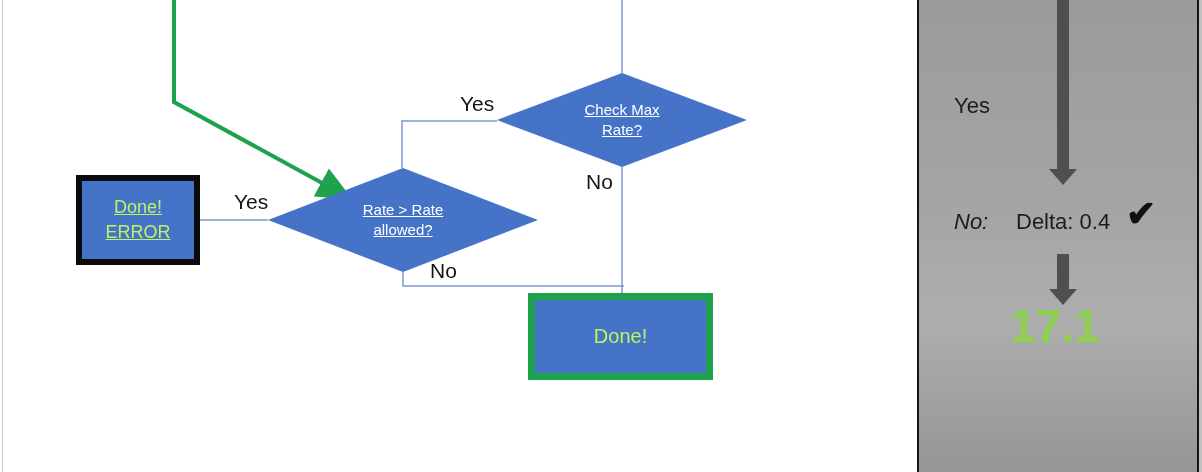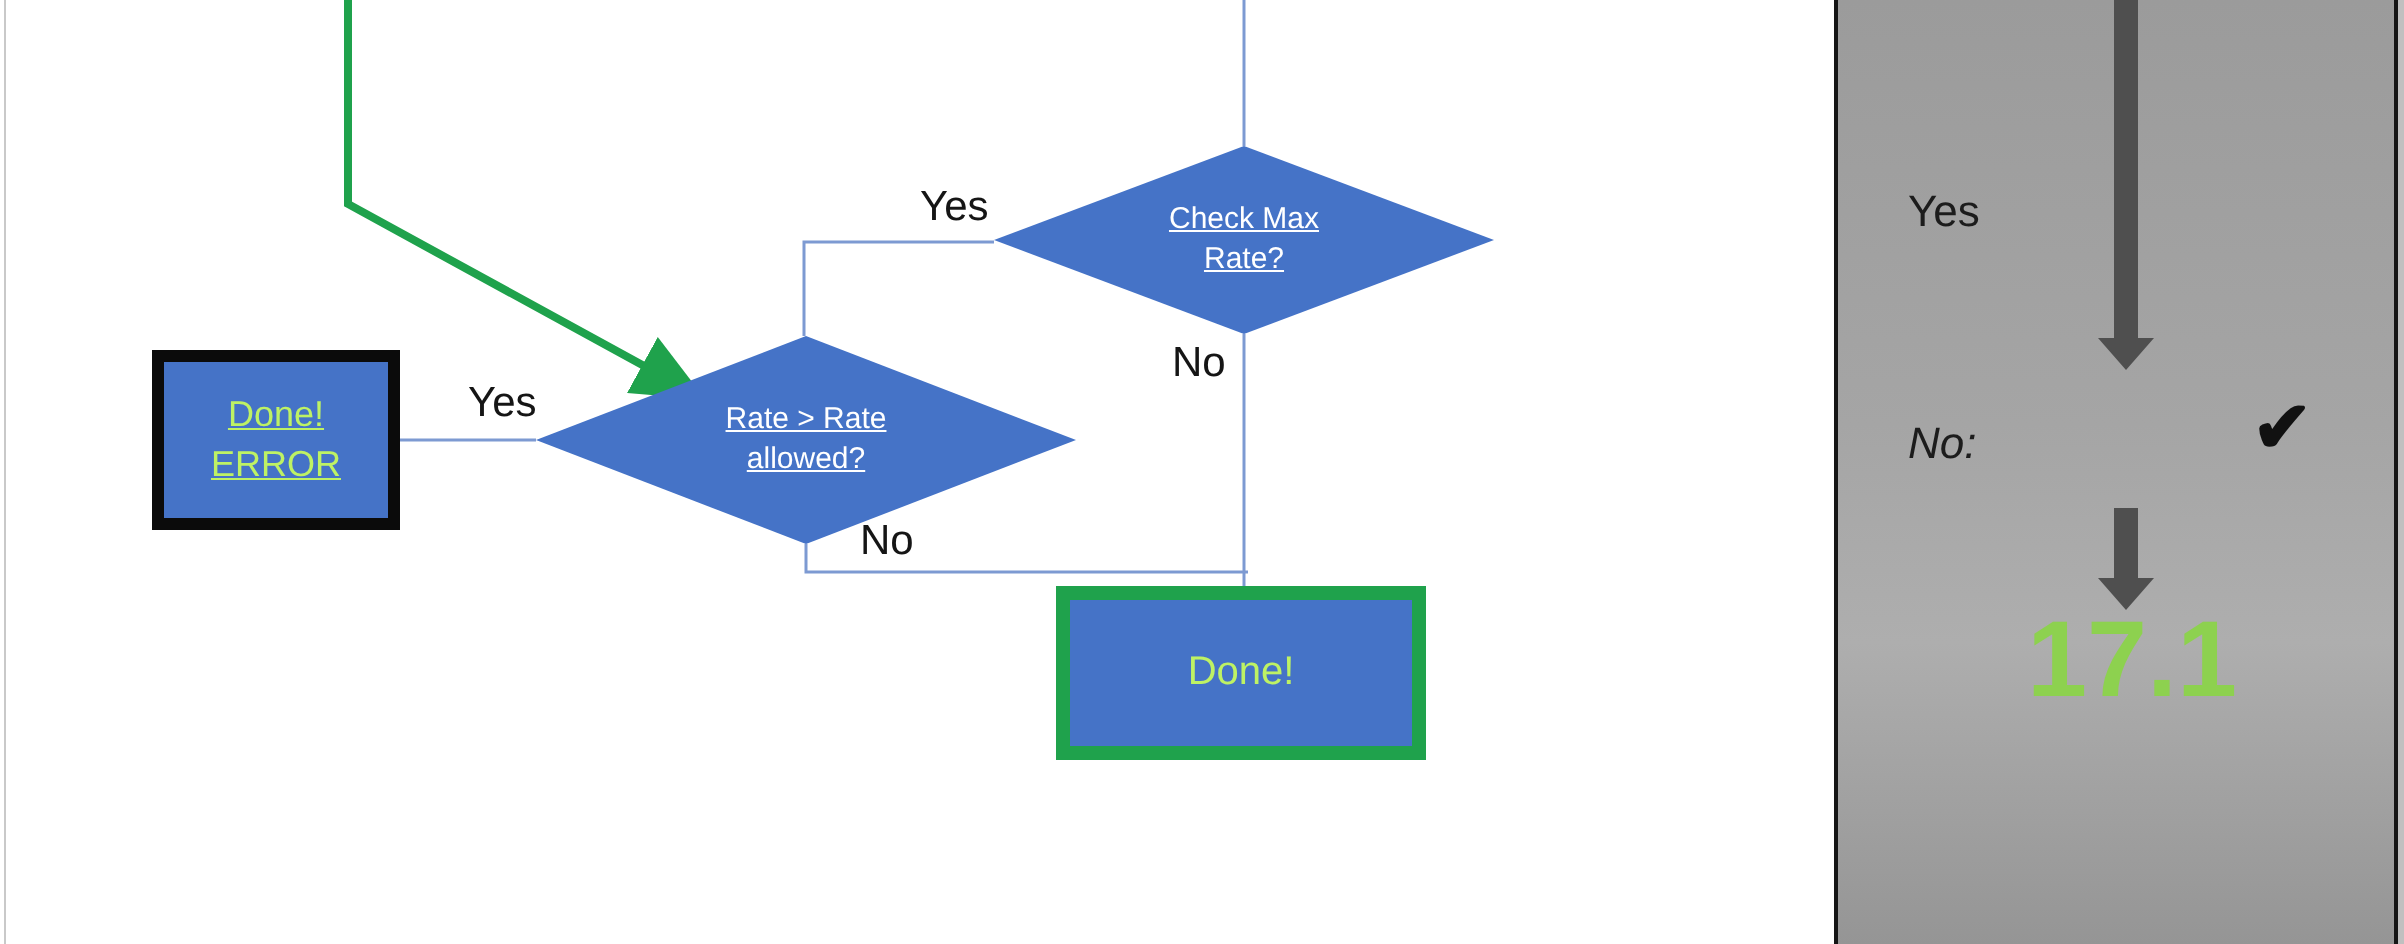--- a/index.html
+++ b/index.html
@@ -29,22 +29,22 @@
     left:917px;top:0;width:282px;height:472px;box-sizing:border-box;
     background:linear-gradient(180deg,#9b9b9b 0%,#a5a5a5 45%,#aeaeae 68%,#959595 100%);
     border-left:2px solid #151515;border-right:2px solid #151515;
   }
   #panel-edge-strip{left:1199px;top:0;width:3px;height:472px;background:#c0c0c0;}
   .panel-text{color:#1c1c1c;font-size:22px;}
   .arrow-shaft{width:12px;background:#4f4f4f;}
   .arrow-head{width:0;height:0;border-left:14px solid transparent;border-right:14px solid transparent;border-top:16px solid #4f4f4f;}
   #check-icon{font-size:36px;font-weight:bold;color:#111;}
   #result-value{
-    left:1010px;top:303px;width:112px;text-align:center;
-    font-size:54px;font-weight:bold;color:#8DD14F;line-height:1;
+    left:1010px;top:303px;width:112px;
+    font-size:46px;font-weight:bold;color:#8DD14F;line-height:1;
   }
   svg{display:block;}
 </style>
 </head>
 <body>
 
 <div id="canvas">
 
   <div id="left-hairline" class="abs"></div>
 
@@ -90,20 +90,21 @@
 
   <div id="side-panel" class="abs"></div>
   <div id="panel-edge-strip" class="abs"></div>
 
   <div class="abs arrow-shaft" style="left:1057px;top:0;height:169px;"></div>
   <div class="abs arrow-head" style="left:1049px;top:169px;"></div>
 
   <div class="abs panel-text" style="left:954px;top:93px;">Yes</div>
 
   <div class="abs panel-text" style="left:954px;top:209px;font-style:italic;">No:</div>
+  <div class="abs panel-text" style="left:1016px;top:209px;">Delta: 0.4</div>
   <div id="check-icon" class="abs" style="left:1126px;top:193px;">✔</div>
 
   <div class="abs arrow-shaft" style="left:1057px;top:254px;height:35px;"></div>
   <div class="abs arrow-head" style="left:1049px;top:289px;"></div>
 
   <div id="result-value" class="abs">17.1</div>
 
 </div>
 
 </body></html>

